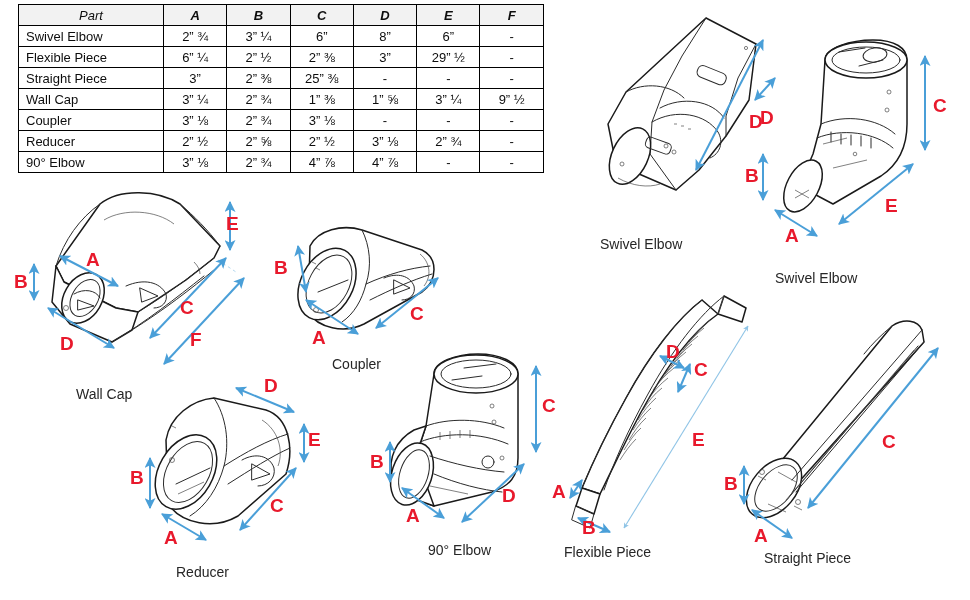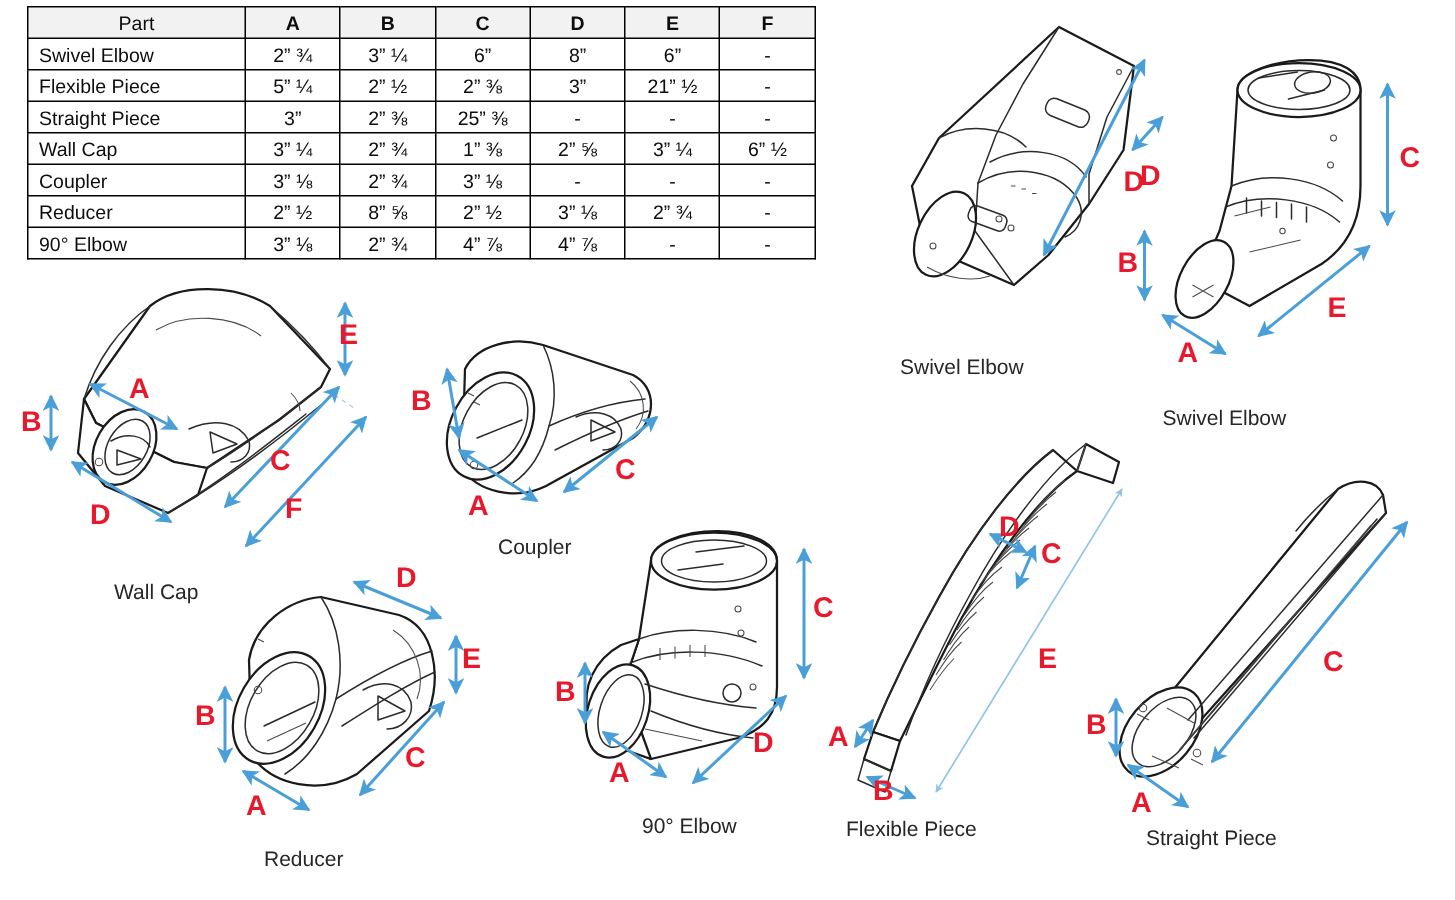--- a/index.html
+++ b/index.html
@@ -18,21 +18,21 @@
   table.spec th, table.spec td {
     border: 1px solid #000;
     font-size: 13px;
     color: #0d0d0d;
     text-align: center;
     height: 21px;
     padding: 0 2px;
     font-weight: normal;
     white-space: nowrap;
   }
-  table.spec thead th { background: #f2f2f2; font-weight: bold; }
+  table.spec thead th { background: #f2f2f2; font-weight: bold; font-style: italic; }
   table.spec thead th.part-head { font-weight: normal; }
   table.spec td.part-name { text-align: left; padding-left: 7px; }
   col.c-part { width: 145px; }
   col.c-dim  { width: 63.3px; }
 
   
   .figure { position: absolute; }
   .caption {
     position: absolute;
     font-size: 14px;
@@ -88,58 +88,58 @@
           <td class="part-name">Swivel Elbow</td>
           <td>2” ¾</td>
           <td>3” ¼</td>
           <td>6”</td>
           <td>8”</td>
           <td>6”</td>
           <td>-</td>
         </tr>
         <tr>
           <td class="part-name">Flexible Piece</td>
-          <td>5” ¼</td>
+          <td>6” ¼</td>
           <td>2” ½</td>
           <td>2” ⅜</td>
           <td>3”</td>
-          <td>21” ½</td>
+          <td>29” ½</td>
           <td>-</td>
         </tr>
         <tr>
           <td class="part-name">Straight Piece</td>
           <td>3”</td>
           <td>2” ⅜</td>
           <td>25” ⅜</td>
           <td>-</td>
           <td>-</td>
           <td>-</td>
         </tr>
         <tr>
           <td class="part-name">Wall Cap</td>
           <td>3” ¼</td>
           <td>2” ¾</td>
           <td>1” ⅜</td>
-          <td>2” ⅝</td>
+          <td>1” ⅝</td>
           <td>3” ¼</td>
-          <td>6” ½</td>
+          <td>9” ½</td>
         </tr>
         <tr>
           <td class="part-name">Coupler</td>
           <td>3” ⅛</td>
           <td>2” ¾</td>
           <td>3” ⅛</td>
           <td>-</td>
           <td>-</td>
           <td>-</td>
         </tr>
         <tr>
           <td class="part-name">Reducer</td>
           <td>2” ½</td>
-          <td>8” ⅝</td>
+          <td>2” ⅝</td>
           <td>2” ½</td>
           <td>3” ⅛</td>
           <td>2” ¾</td>
           <td>-</td>
         </tr>
         <tr>
           <td class="part-name">90° Elbow</td>
           <td>3” ⅛</td>
           <td>2” ¾</td>
           <td>4” ⅞</td>

